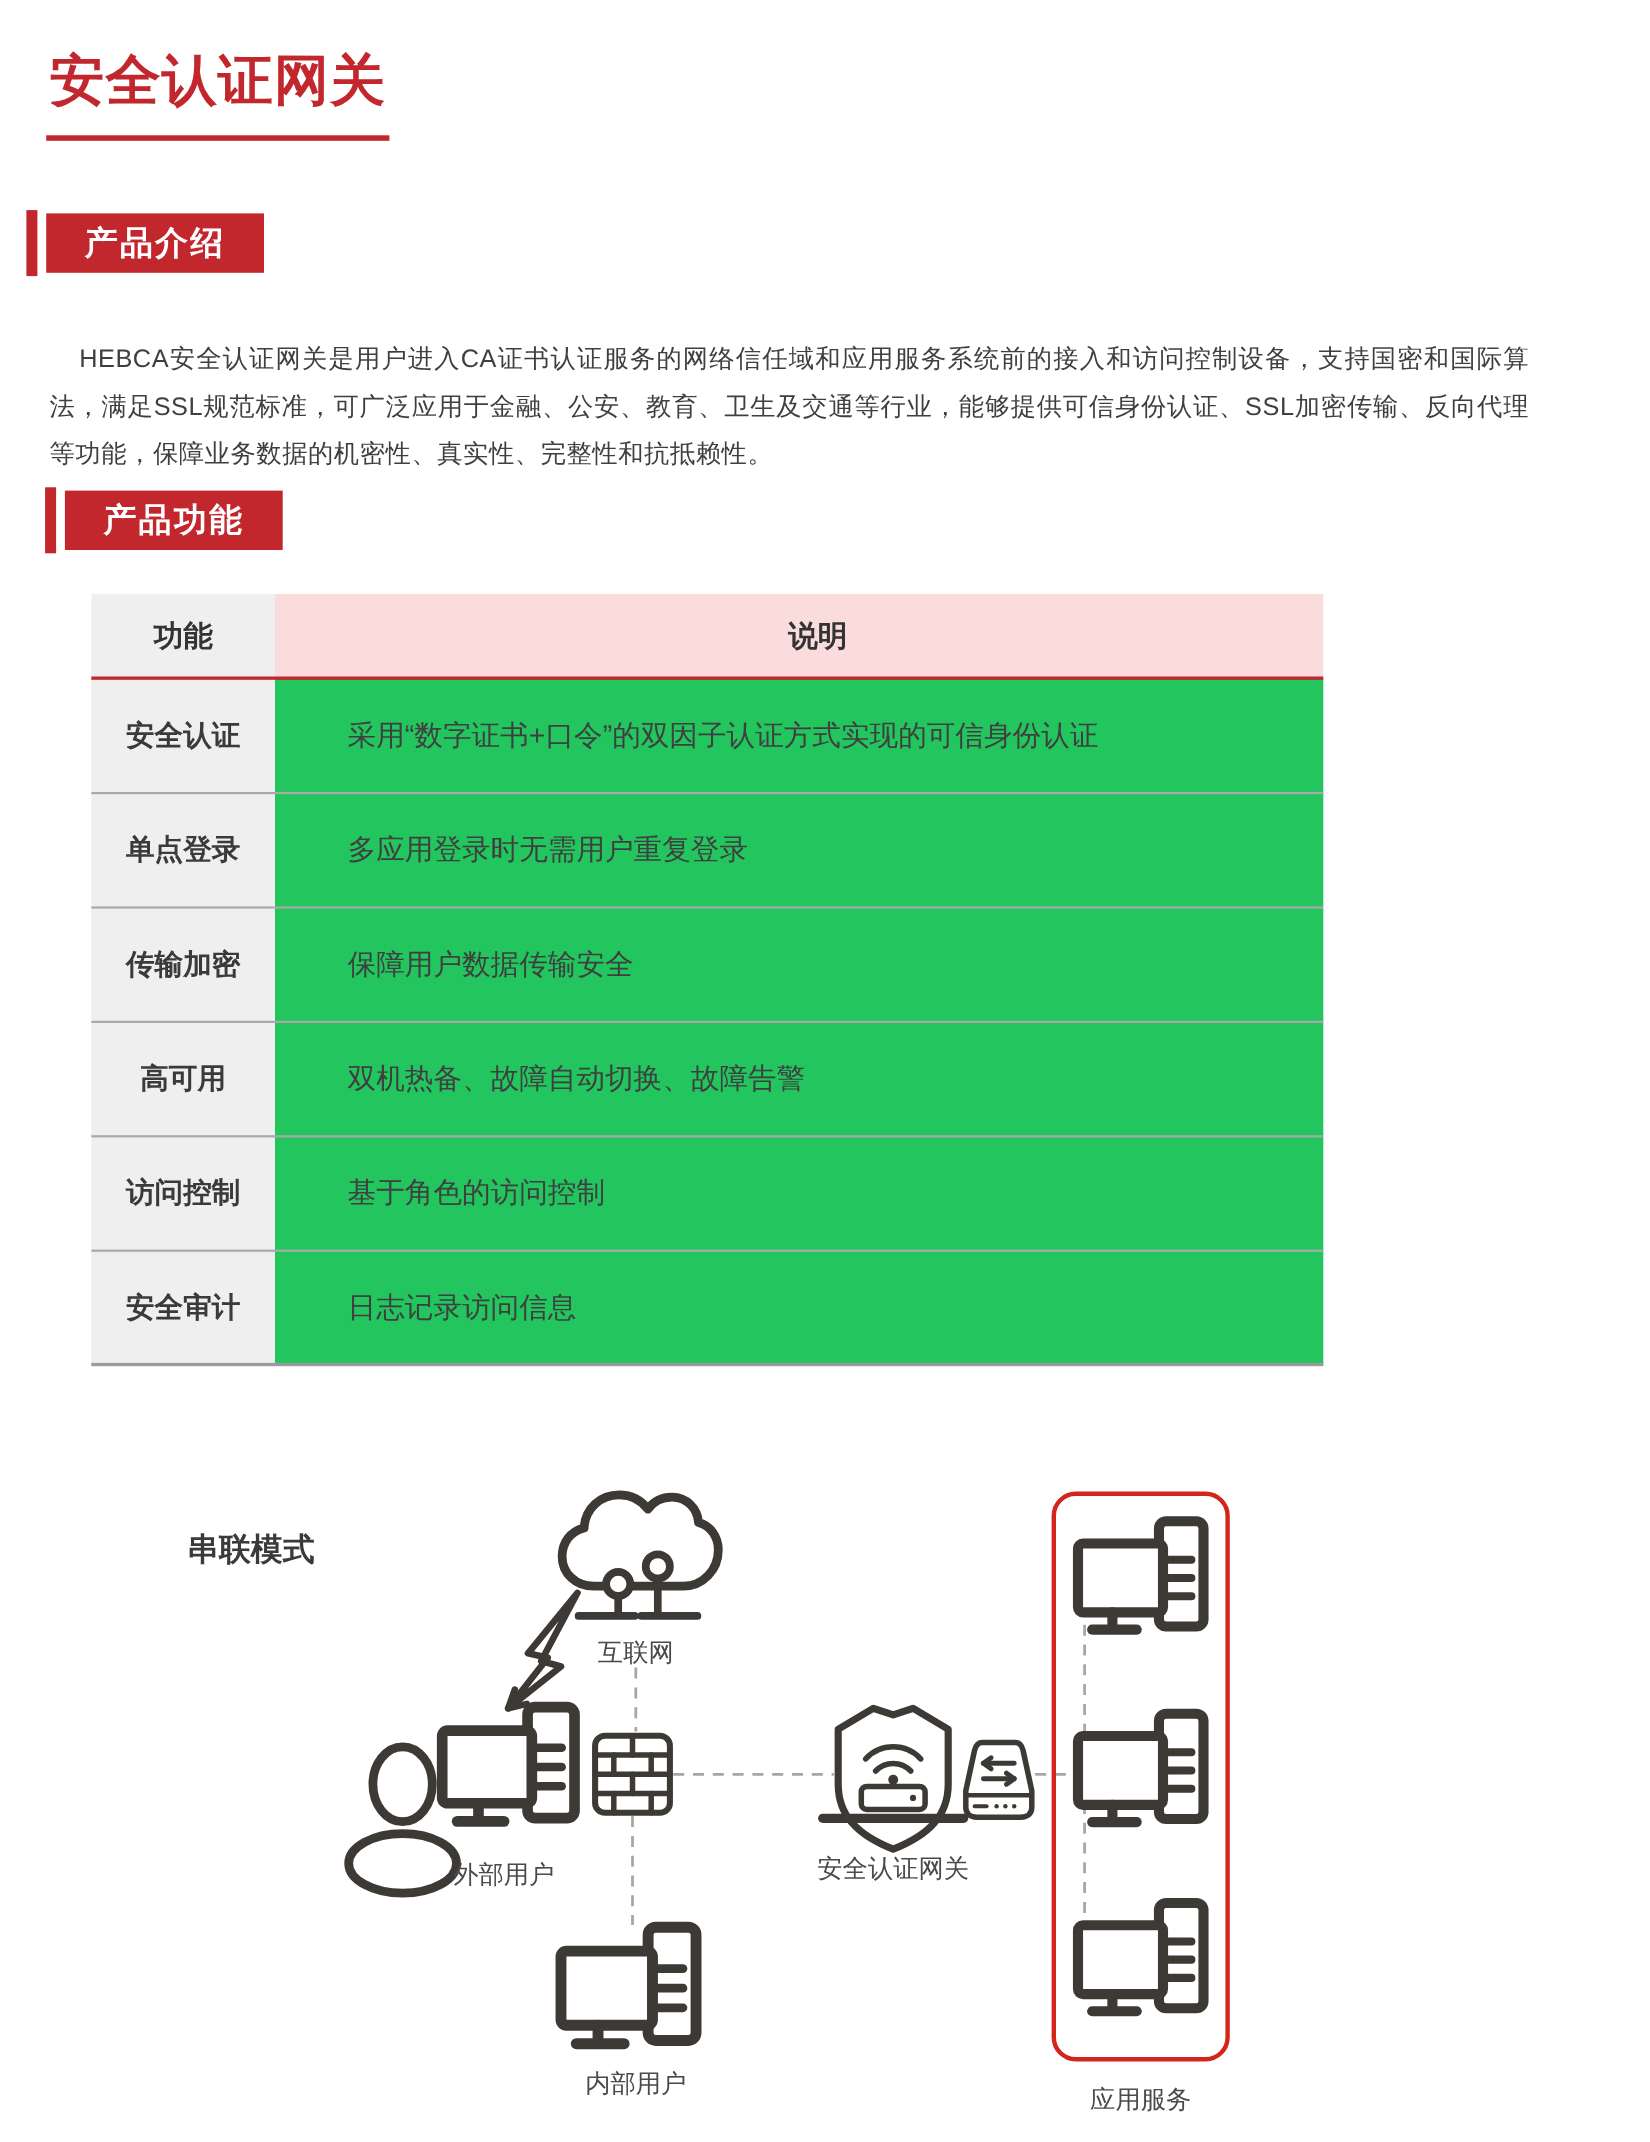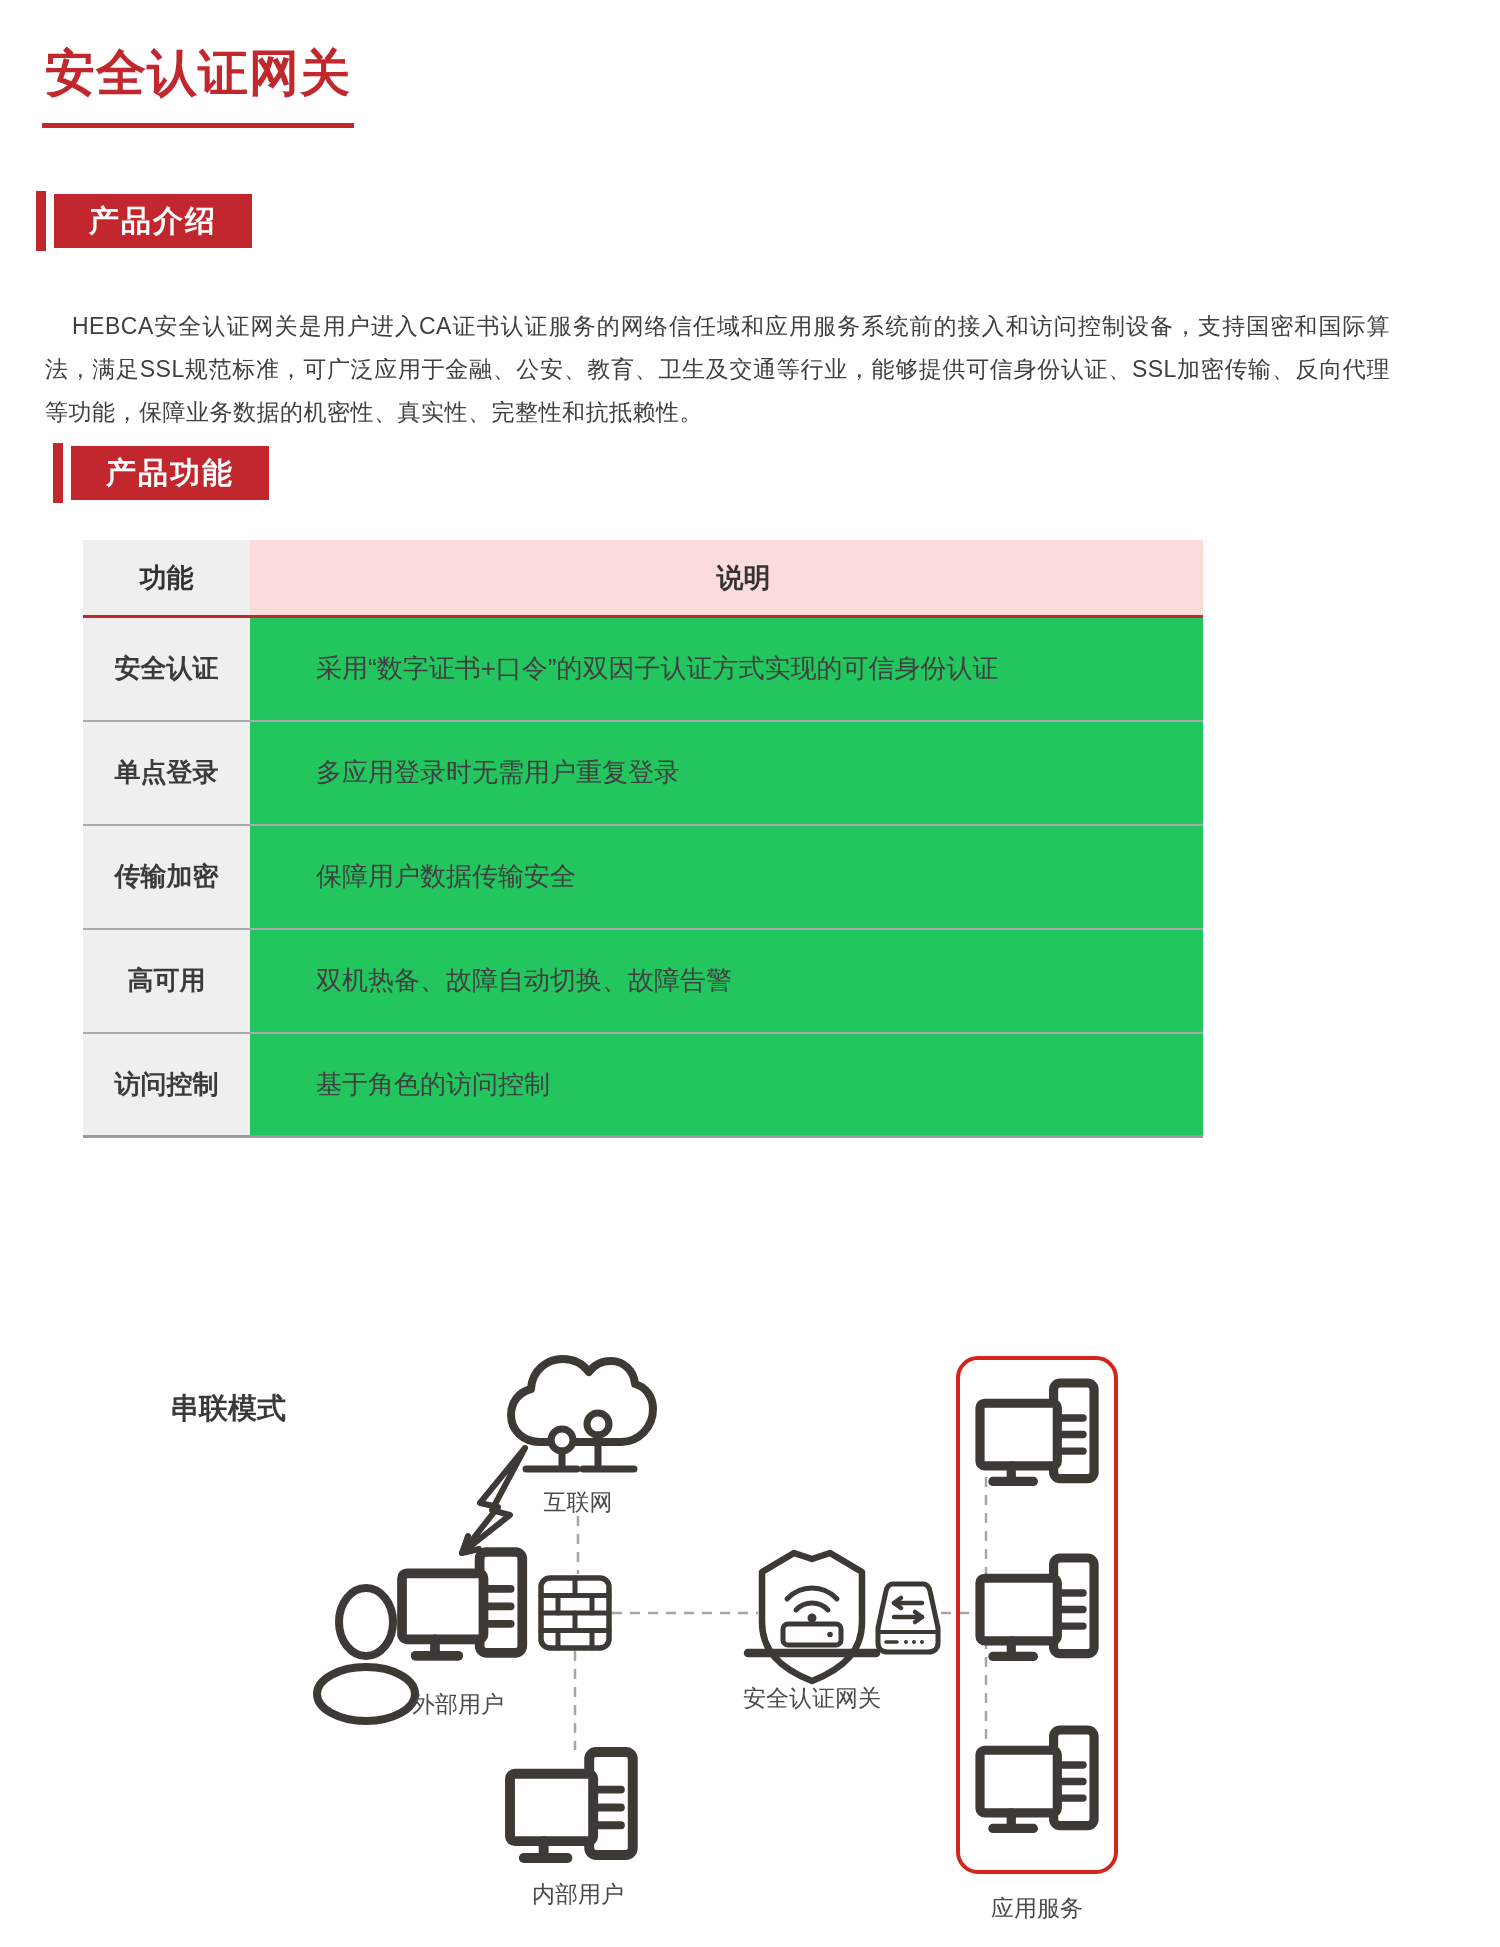--- a/index.html
+++ b/index.html
@@ -12,21 +12,21 @@
   html,body{margin:0;padding:0;background:#ffffff;}
   body{
     position:relative;width:1500px;height:1947px;overflow:hidden;
     font-family:"Liberation Sans","DejaVu Sans",sans-serif;color:var(--txt);
   }
   .page-title{
     position:absolute;left:45px;top:40px;font-size:50px;font-weight:bold;
     color:var(--red);letter-spacing:1px;white-space:nowrap;
   }
   .title-rule{position:absolute;left:42px;top:123px;width:312px;height:5px;background:var(--red);}
-  .sec{position:absolute;left:36px;display:flex;align-items:stretch;}
+  .sec{position:absolute;left:24px;display:flex;align-items:stretch;}
   .sec .bar{width:10px;background:var(--red);margin:-3px 0;}
   .sec .box{
     margin-left:8px;width:198px;height:54px;background:var(--red);
     display:flex;align-items:center;justify-content:center;
     color:#fff;font-size:30px;font-weight:bold;letter-spacing:2px;
   }
   .sec-intro{top:194px;}
   .sec-features{top:446px;margin-left:17px;}
   .intro-par{
     position:absolute;left:45px;top:282px;width:1345px;
@@ -94,20 +94,24 @@
       <td class="ds">保障用户数据传输安全</td>
     </tr>
     <tr>
       <td class="fn">高可用</td>
       <td class="ds">双机热备、故障自动切换、故障告警</td>
     </tr>
     <tr>
       <td class="fn">访问控制</td>
       <td class="ds">基于角色的访问控制</td>
     </tr>
+    <tr>
+      <td class="fn">安全审计</td>
+      <td class="ds">日志记录访问信息</td>
+    </tr>
   </tbody>
 </table>
 
 <svg class="diagram" width="1500" height="607" viewBox="0 1340 1500 607" xmlns="http://www.w3.org/2000/svg">
   <defs>
     <g id="pc">
       <rect class="stroke wfill" x="80" y="0" width="44" height="104" rx="7" stroke-width="10"></rect>
       <rect class="stroke wfill" x="0" y="22" width="84" height="68" rx="5" stroke-width="10"></rect>
       <line class="stroke" x1="86" y1="38" x2="112" y2="38" stroke-width="8"></line>
       <line class="stroke" x1="86" y1="56" x2="112" y2="56" stroke-width="8"></line>

